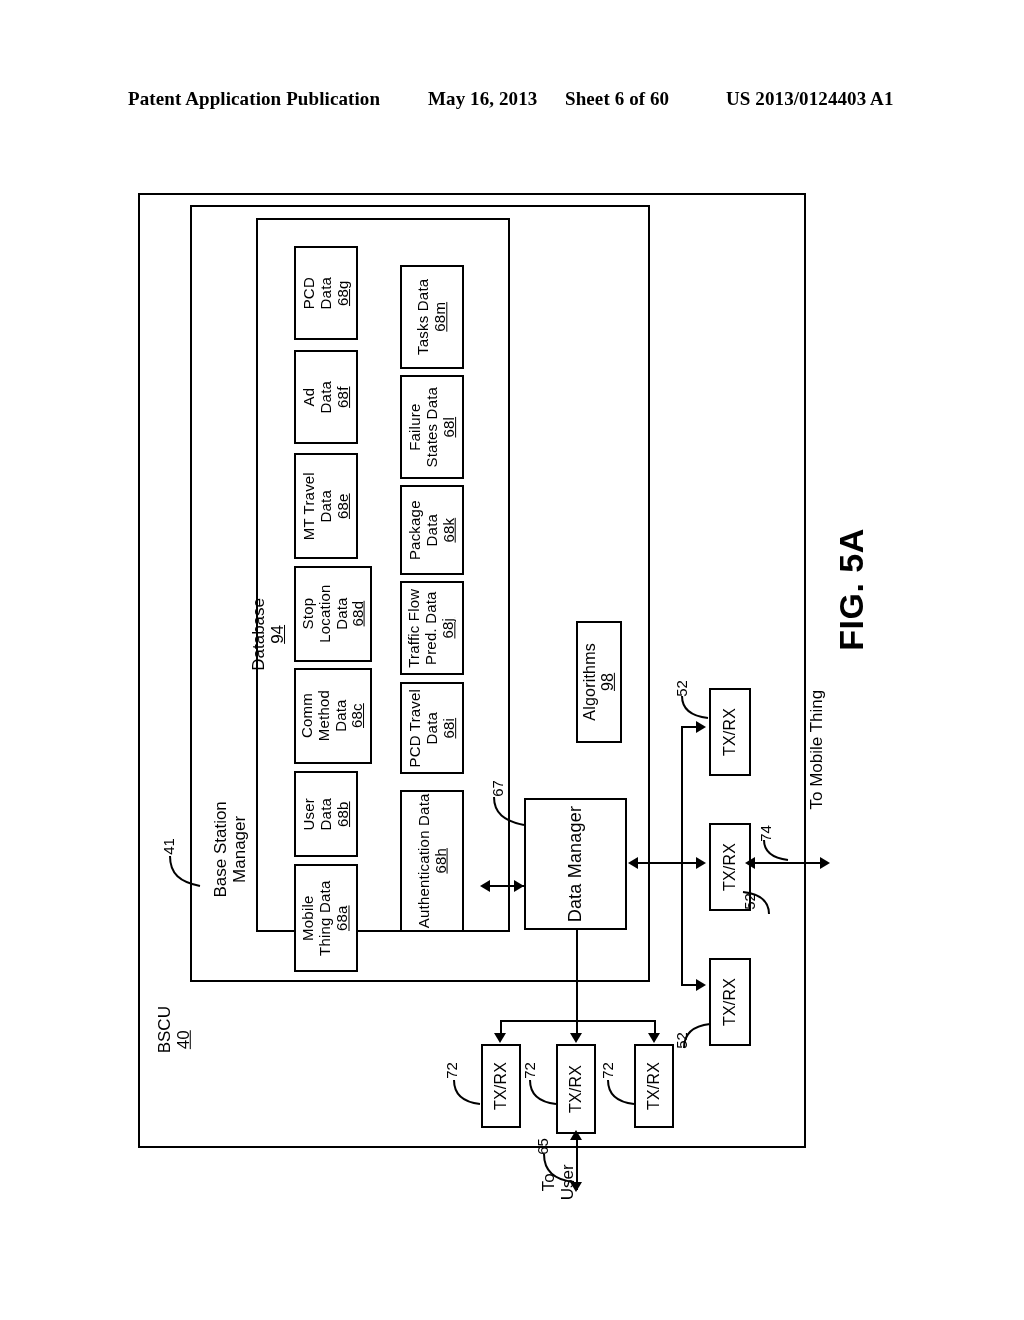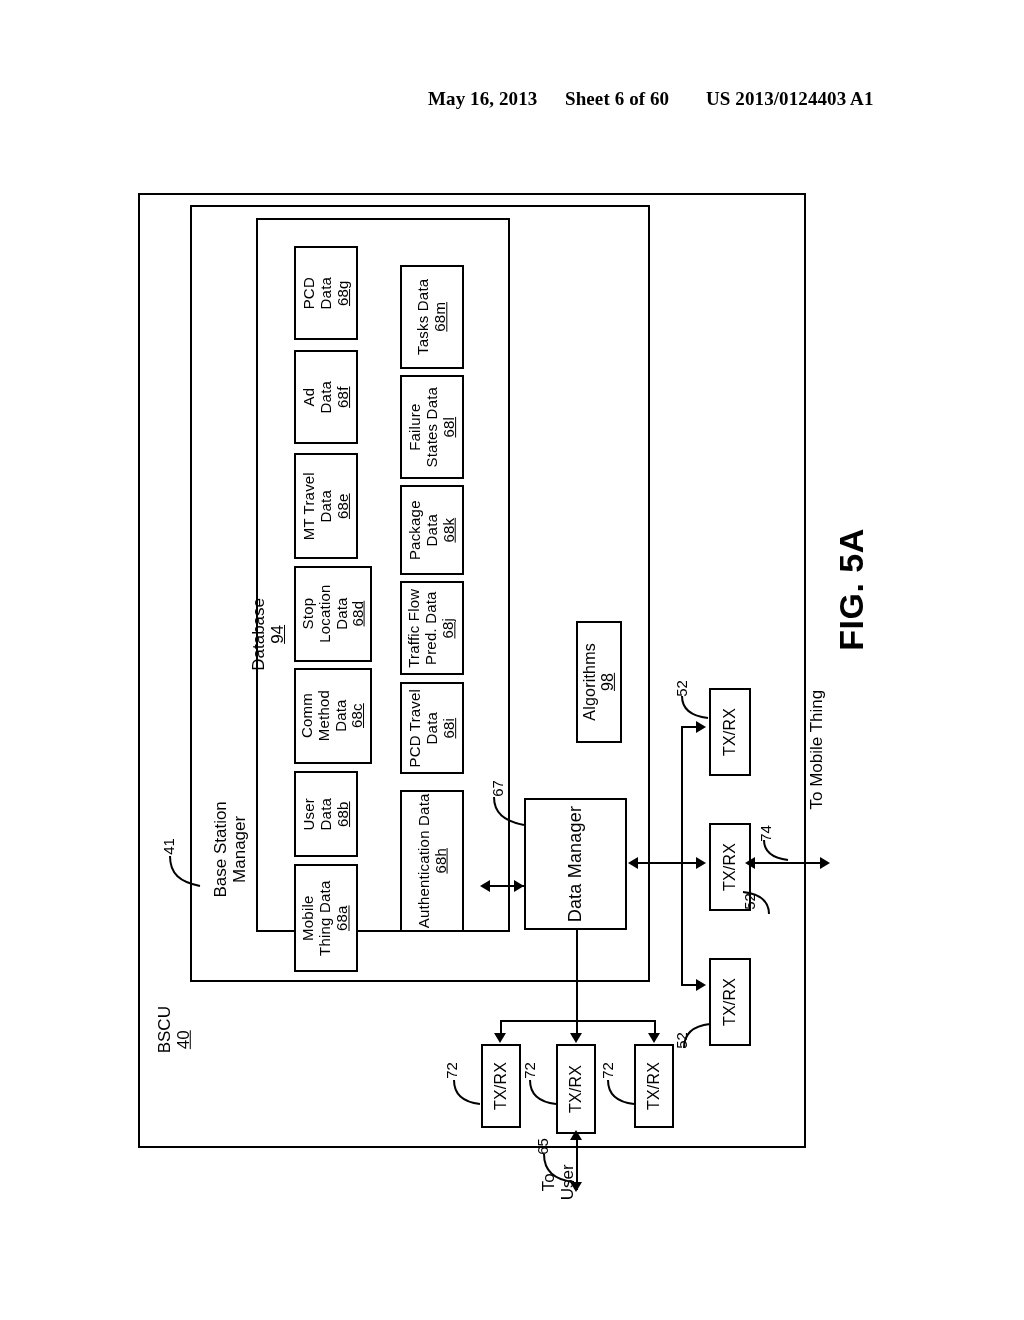--- a/index.html
+++ b/index.html
@@ -25,21 +25,21 @@
     height: 26px;
     font-family: "Liberation Serif", serif;
     font-weight: bold;
     font-size: 19px;
     letter-spacing: 0.1px;
     white-space: nowrap;
   }
   #pub-header .h-pub   { position:absolute; left: 0px;   top: 0; }
   #pub-header .h-date  { position:absolute; left: 300px; top: 0; }
   #pub-header .h-sheet { position:absolute; left: 437px; top: 0; }
-  #pub-header .h-num   { position:absolute; left: 578px; top: 0; }
+  #pub-header .h-num   { position:absolute; left: 598px; top: 0; }
 
   
   #drawing {
     position: absolute;
     left: 0;
     top: 0;
     width: 1024px;
     height: 1320px;
   }
 
@@ -131,20 +131,21 @@
   .arrow.up    { border-left: 6px solid transparent; border-right: 6px solid transparent; border-bottom: 10px solid #000; }
   .arrow.left  { border-top: 6px solid transparent; border-bottom: 6px solid transparent; border-right: 10px solid #000; }
   .arrow.right { border-top: 6px solid transparent; border-bottom: 6px solid transparent; border-left: 10px solid #000; }
 
   .leader { position: absolute; }
 </style>
 </head>
 <body>
 
 <div id="pub-header">
+  <span class="h-pub">Patent Application Publication</span>
   <span class="h-date">May 16, 2013</span>
   <span class="h-sheet">Sheet 6 of 60</span>
   <span class="h-num">US 2013/0124403 A1</span>
 </div>
 
 <div id="drawing">
 
   <div class="frame" style="left:138px; top:193px; width:668px; height:955px;"></div>
 
   <div class="frame" style="left:190px; top:205px; width:460px; height:777px;"></div>

